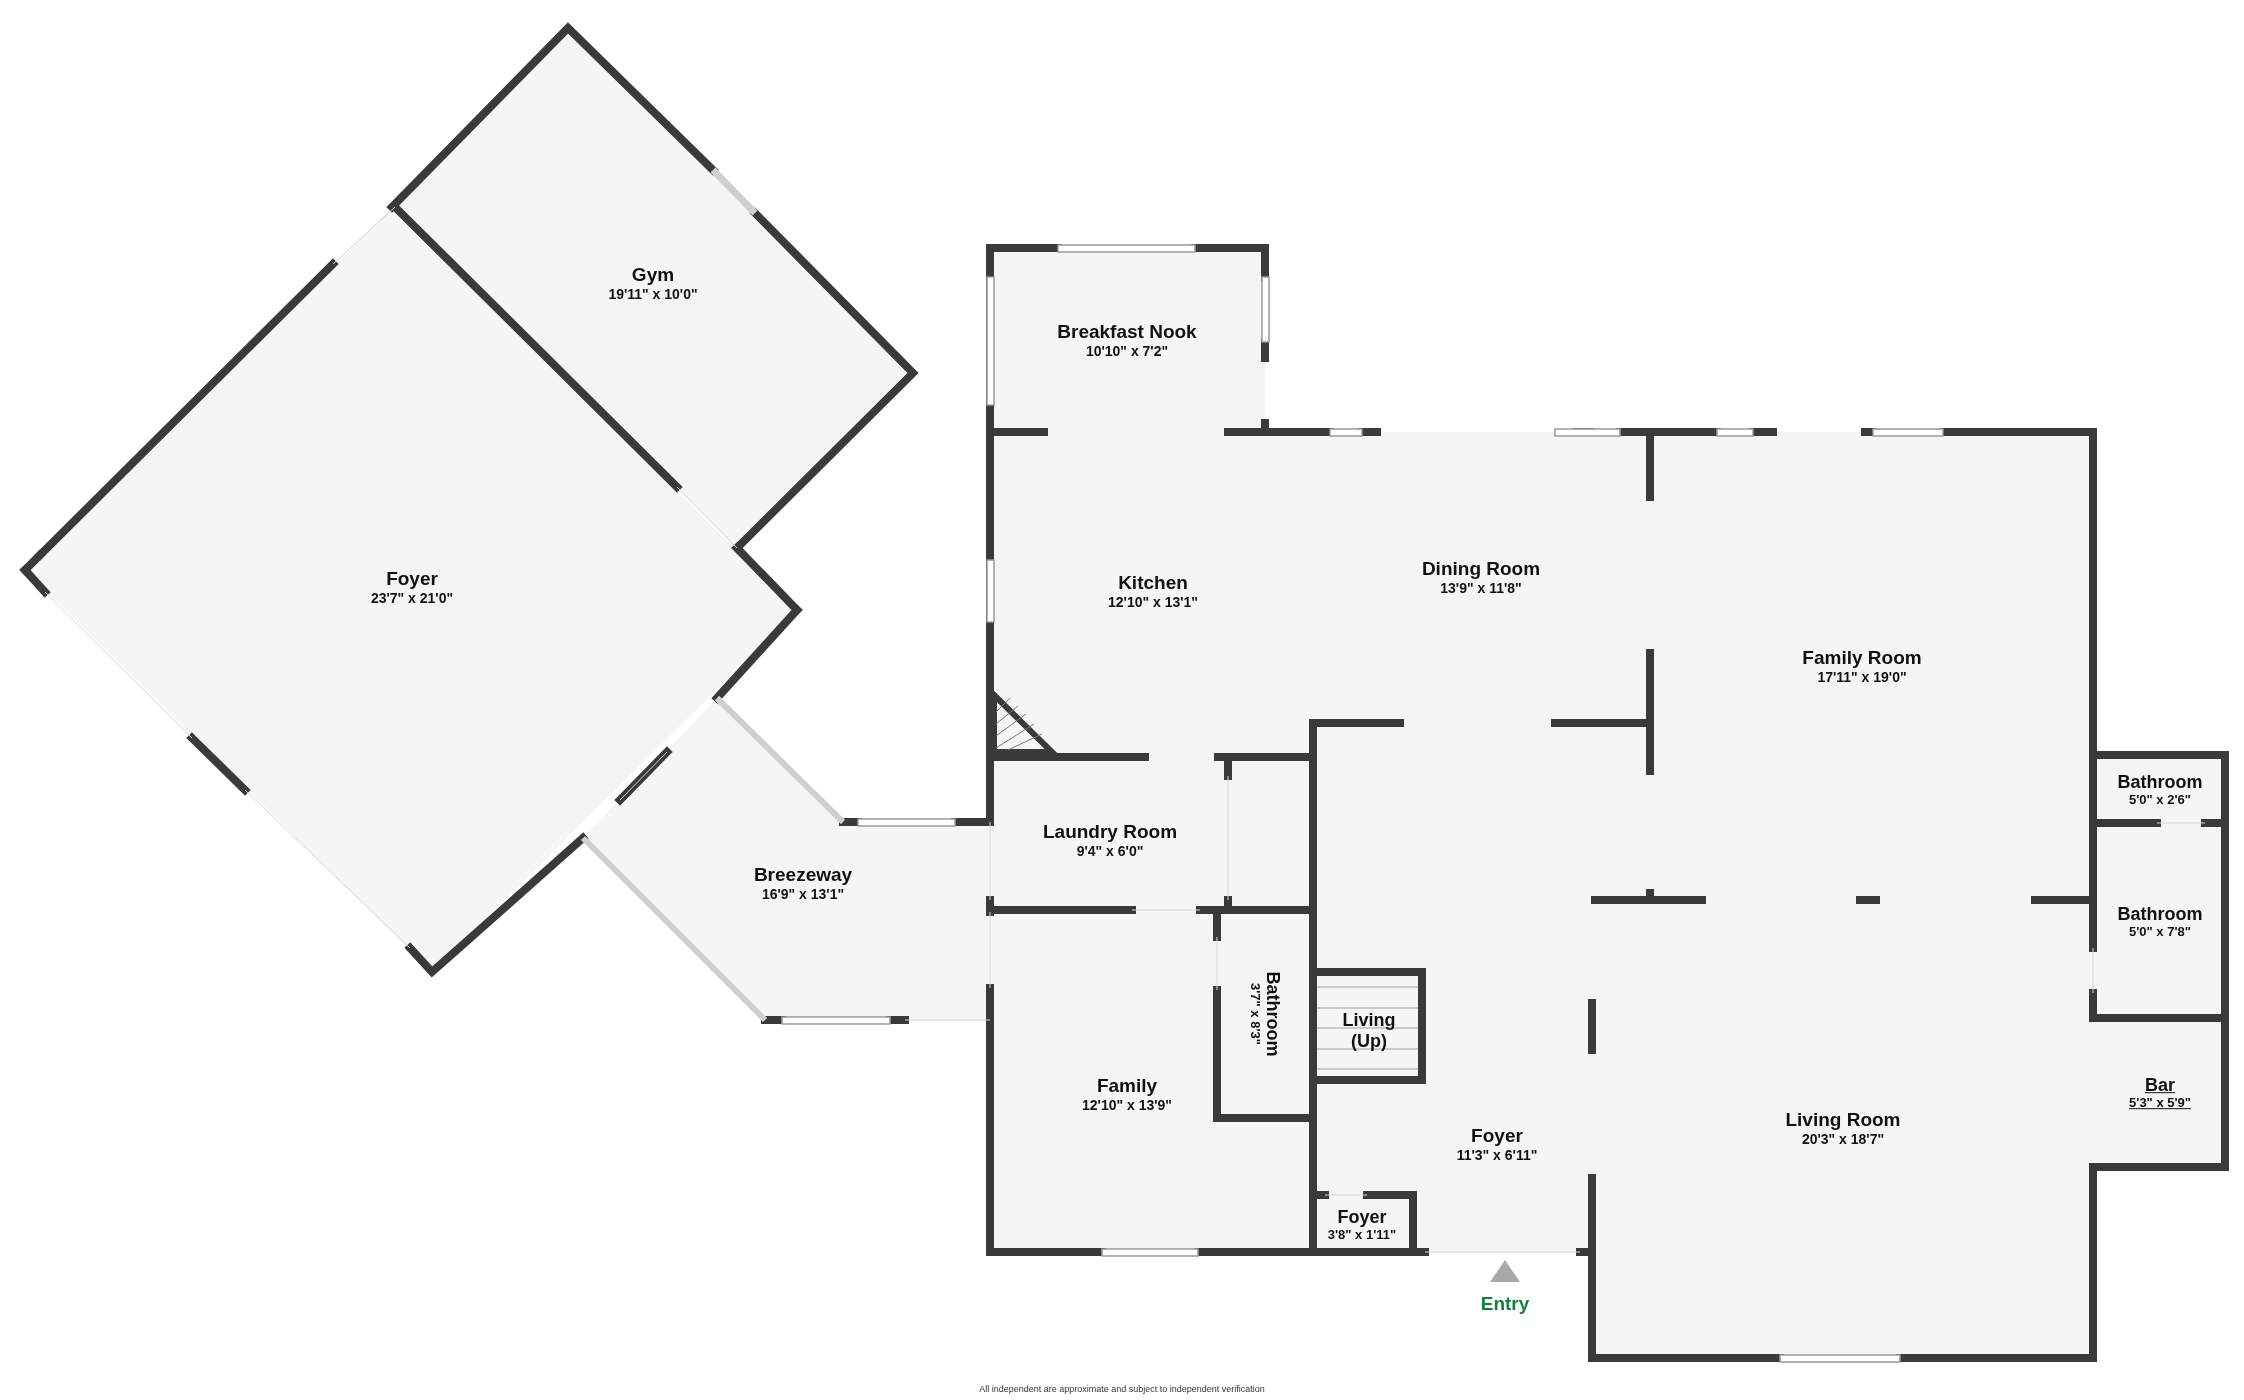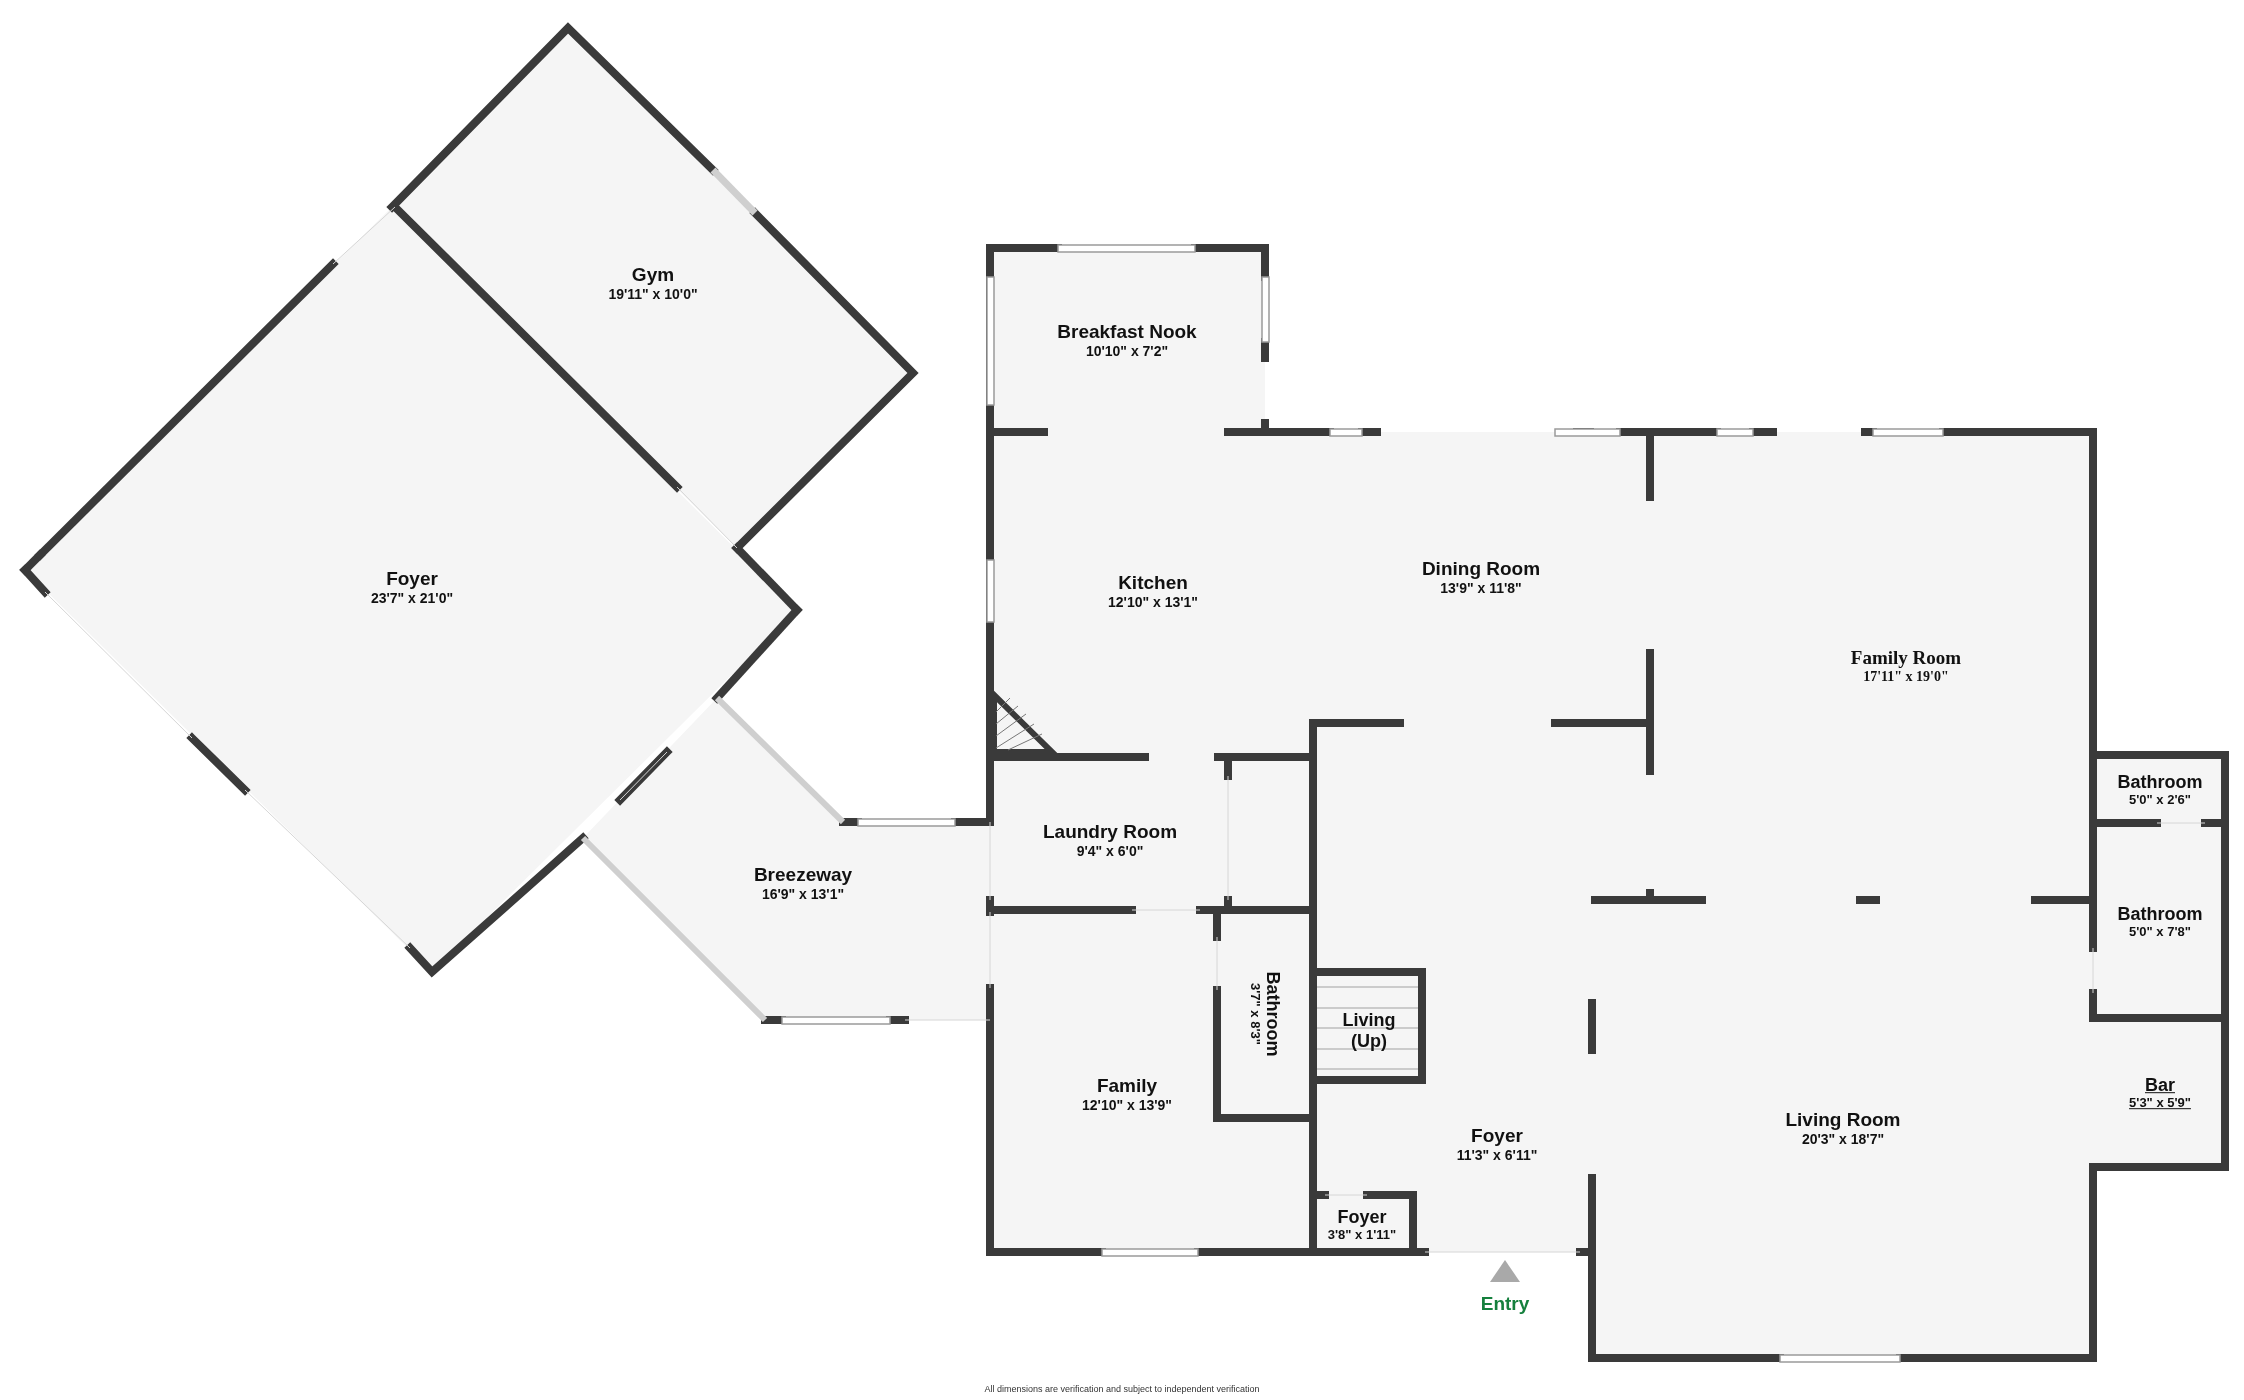--- a/index.html
+++ b/index.html
@@ -187,21 +187,21 @@
   <span class="dm">10'10" x 7'2"</span>
 </div>
 <div class="lbl" style="left:1153px; top:591px;">
   <span class="nm">Kitchen</span>
   <span class="dm">12'10" x 13'1"</span>
 </div>
 <div class="lbl" style="left:1481px; top:577px;">
   <span class="nm">Dining Room</span>
   <span class="dm">13'9" x 11'8"</span>
 </div>
-<div class="lbl" style="left:1906px; top:666px;font-family:Liberation Serif, serif;">
+<div class="lbl" style="left:1862px; top:666px;">
   <span class="nm">Family Room</span>
   <span class="dm">17'11" x 19'0"</span>
 </div>
 <div class="lbl small" style="left:2160px; top:790px;">
   <span class="nm">Bathroom</span>
   <span class="dm">5'0" x 2'6"</span>
 </div>
 <div class="lbl small" style="left:2160px; top:922px;">
   <span class="nm">Bathroom</span>
   <span class="dm">5'0" x 7'8"</span>
@@ -239,13 +239,13 @@
   <span class="dm">11'3" x 6'11"</span>
 </div>
 <div class="lbl small" style="left:1362px; top:1225px;">
   <span class="nm">Foyer</span>
   <span class="dm">3'8" x 1'11"</span>
 </div>
 
 <div class="entry-arrow" style="left:1505px; top:1260px;"></div>
 <div class="entry-label" style="left:1505px; top:1304px;">Entry</div>
 
-<div class="footer">All dimensions are verification and subject to independent verification</div>
+<div class="footer">All independent are approximate and subject to independent verification</div>
 
 </body></html>

